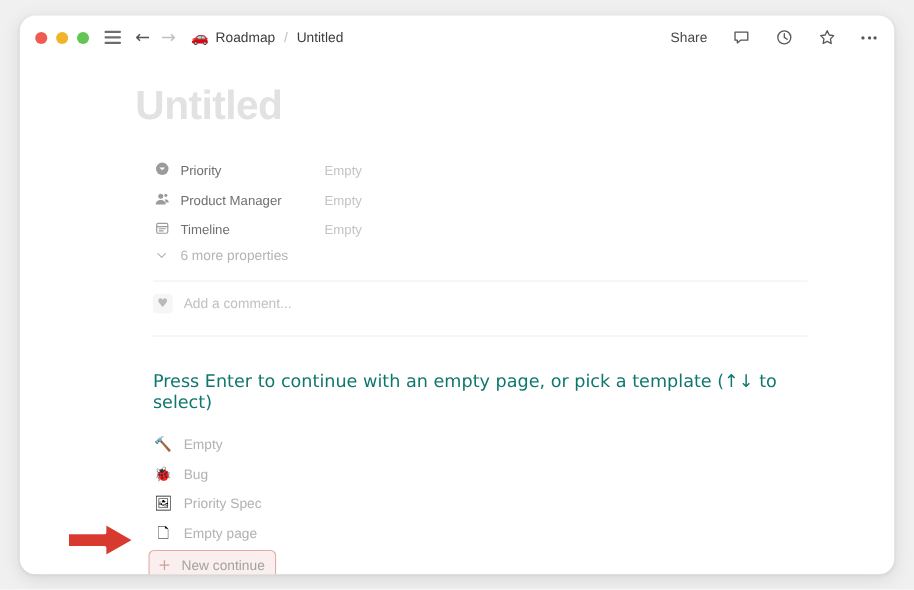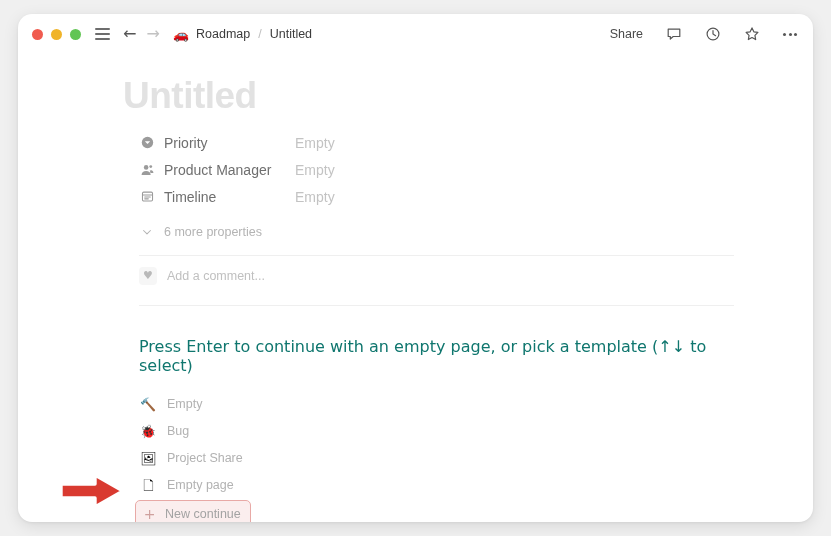--- a/index.html
+++ b/index.html
@@ -142,24 +142,24 @@
     color: #e2e2e2;
     letter-spacing: -0.5px;
     margin: 14px 0 18px 1px;
     line-height: 1.1;
     user-select: none;
   }
 
   
   .prop-row {
     display: flex;
-    align-items: flex-start;
+    align-items: flex-end;
     height: 27px;
     margin-left: 17px;
-    font-size: 14px;
+    font-size: 12px;
   }
   .prop-icon {
     width: 16px;
     min-width: 16px;
     height: 16px;
     margin-right: 9px;
     color: #9b9b9b;
     display: flex;
     align-items: center;
     justify-content: center;
@@ -410,21 +410,21 @@
           <span class="tpl-label">Empty</span>
         </div>
 
         <div class="tpl-row">
           <span class="tpl-emoji">🐞</span>
           <span class="tpl-label">Bug</span>
         </div>
 
         <div class="tpl-row">
           <span class="tpl-emoji">🖼</span>
-          <span class="tpl-label">Project Share</span>
+          <span class="tpl-label">Priority Spec</span>
         </div>
 
         <div class="tpl-row">
           <span class="tpl-emoji">🗋</span>
           <span class="tpl-label">Empty page</span>
         </div>
 
         <div class="tpl-row highlight">
           <span class="tpl-emoji">+</span>
           <span class="tpl-label">New continue</span>

